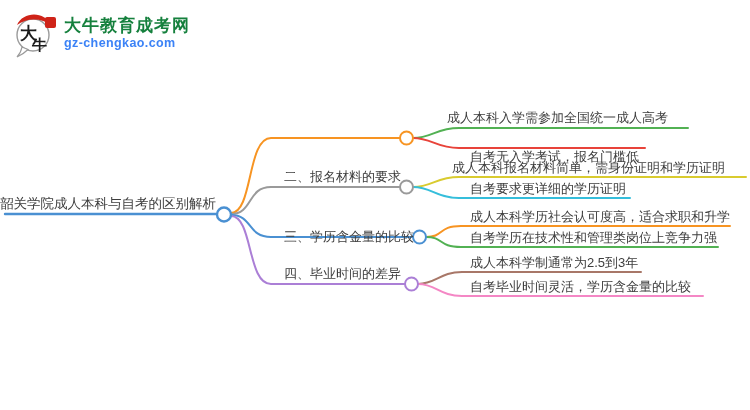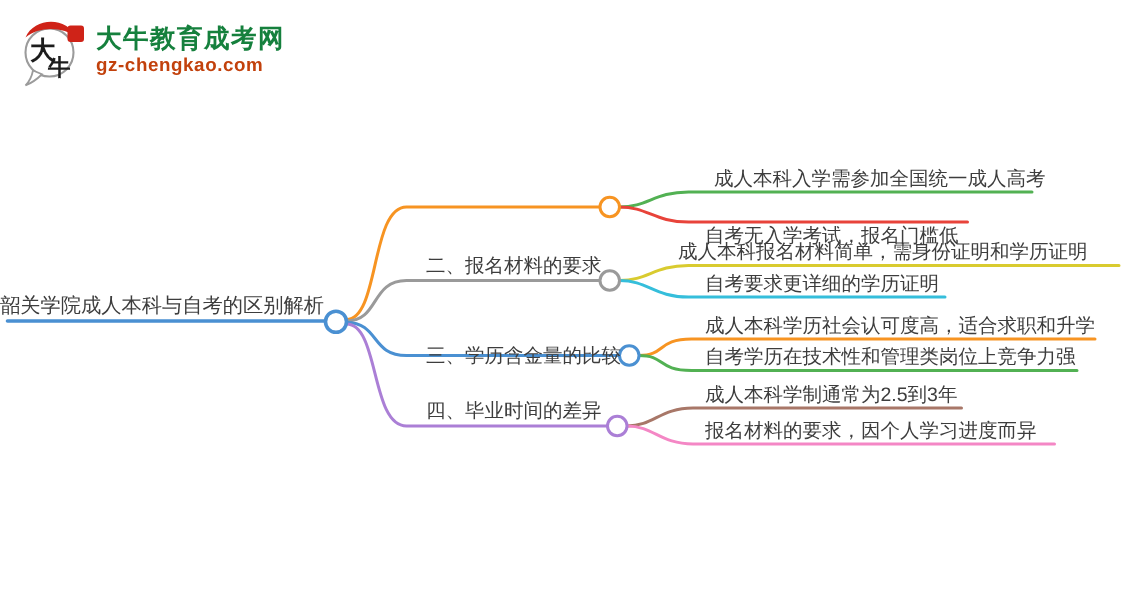--- a/index.html
+++ b/index.html
@@ -34,21 +34,21 @@
 
       <path d="M5,17 C11,3 33,3 39,17 C30,9.5 14,9.5 5,17 Z" fill="#cf2318"></path>
 
       <rect x="33" y="9" width="11" height="11" rx="2" fill="#cf2318"></rect>
 
       <text x="8" y="31" font-size="17" font-weight="bold" fill="#1c1c1c" font-family="DejaVu Sans, sans-serif">大</text>
       <text x="20" y="42" font-size="15" font-weight="bold" fill="#1c1c1c" font-family="DejaVu Sans, sans-serif">牛</text>
     </svg>
     <div class="logo-text">
       <span class="site-name" style="color:#15803d">大牛教育成考网</span>
-      <span class="site-url" style="color:#c2410c">gz-chengkao.com</span>
+      <span class="site-url" style="color:#3b82f6">gz-chengkao.com</span>
     </div>
   </div>
 
   <svg class="map-lines" width="750" height="410" viewBox="0 0 750 410">
 
     <path d="M5,214 L216.5,214" fill="none" stroke-width="2.4" stroke-linecap="round" stroke="#4a90d2"></path>
 
     <path d="M231,213 C253,213 247,138 271,138 L400,138" fill="none" stroke-width="2" stroke-linecap="round" stroke="#f79422"></path>
 
     <path d="M231,214 C253,214 247,187 271,187 L400,187" fill="none" stroke-width="2" stroke-linecap="round" stroke="#9a9a9a"></path>
@@ -75,22 +75,22 @@
     <circle cx="419.5" cy="237" r="6.5" fill="#ffffff" stroke-width="2" stroke="#4a90d2"></circle>
     <circle cx="411.5" cy="284" r="6.5" fill="#ffffff" stroke-width="2" stroke="#ab7fd6"></circle>
   </svg>
 
   <div class="node-label root-label" style="top:195px;right:534px;">韶关学院成人本科与自考的区别解析</div>
 
   <div class="node-label" style="top:168px;left:284px;">二、报名材料的要求</div>
   <div class="node-label" style="top:228px;left:284px;">三、学历含金量的比较</div>
   <div class="node-label" style="top:265px;left:284px;">四、毕业时间的差异</div>
 
-  <div class="node-label" style="top:110px;left:476px;">成人本科入学需参加全国统一成人高考</div>
+  <div class="node-label" style="top:110px;left:447px;font-family:Liberation Mono, monospace;">成人本科入学需参加全国统一成人高考</div>
   <div class="node-label" style="top:130px;left:470px;margin-top:18px;">自考无入学考试，报名门槛低</div>
   <div class="node-label" style="top:159px;left:452px;">成人本科报名材料简单，需身份证明和学历证明</div>
   <div class="node-label" style="top:180px;left:470px;">自考要求更详细的学历证明</div>
   <div class="node-label" style="top:208px;left:470px;">成人本科学历社会认可度高，适合求职和升学</div>
   <div class="node-label" style="top:229px;left:470px;">自考学历在技术性和管理类岗位上竞争力强</div>
   <div class="node-label" style="top:254px;left:470px;">成人本科学制通常为2.5到3年</div>
-  <div class="node-label" style="top:278px;left:470px;">报名材料的要求，因个人学习进度而异</div>
+  <div class="node-label" style="top:278px;left:470px;">自考毕业时间灵活，学历含金量的比较</div>
 
 </div>
 
 </body></html>

